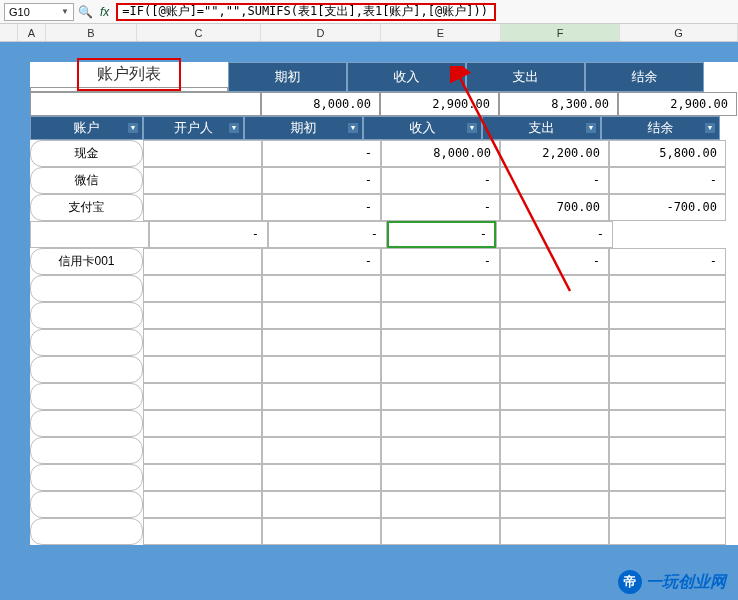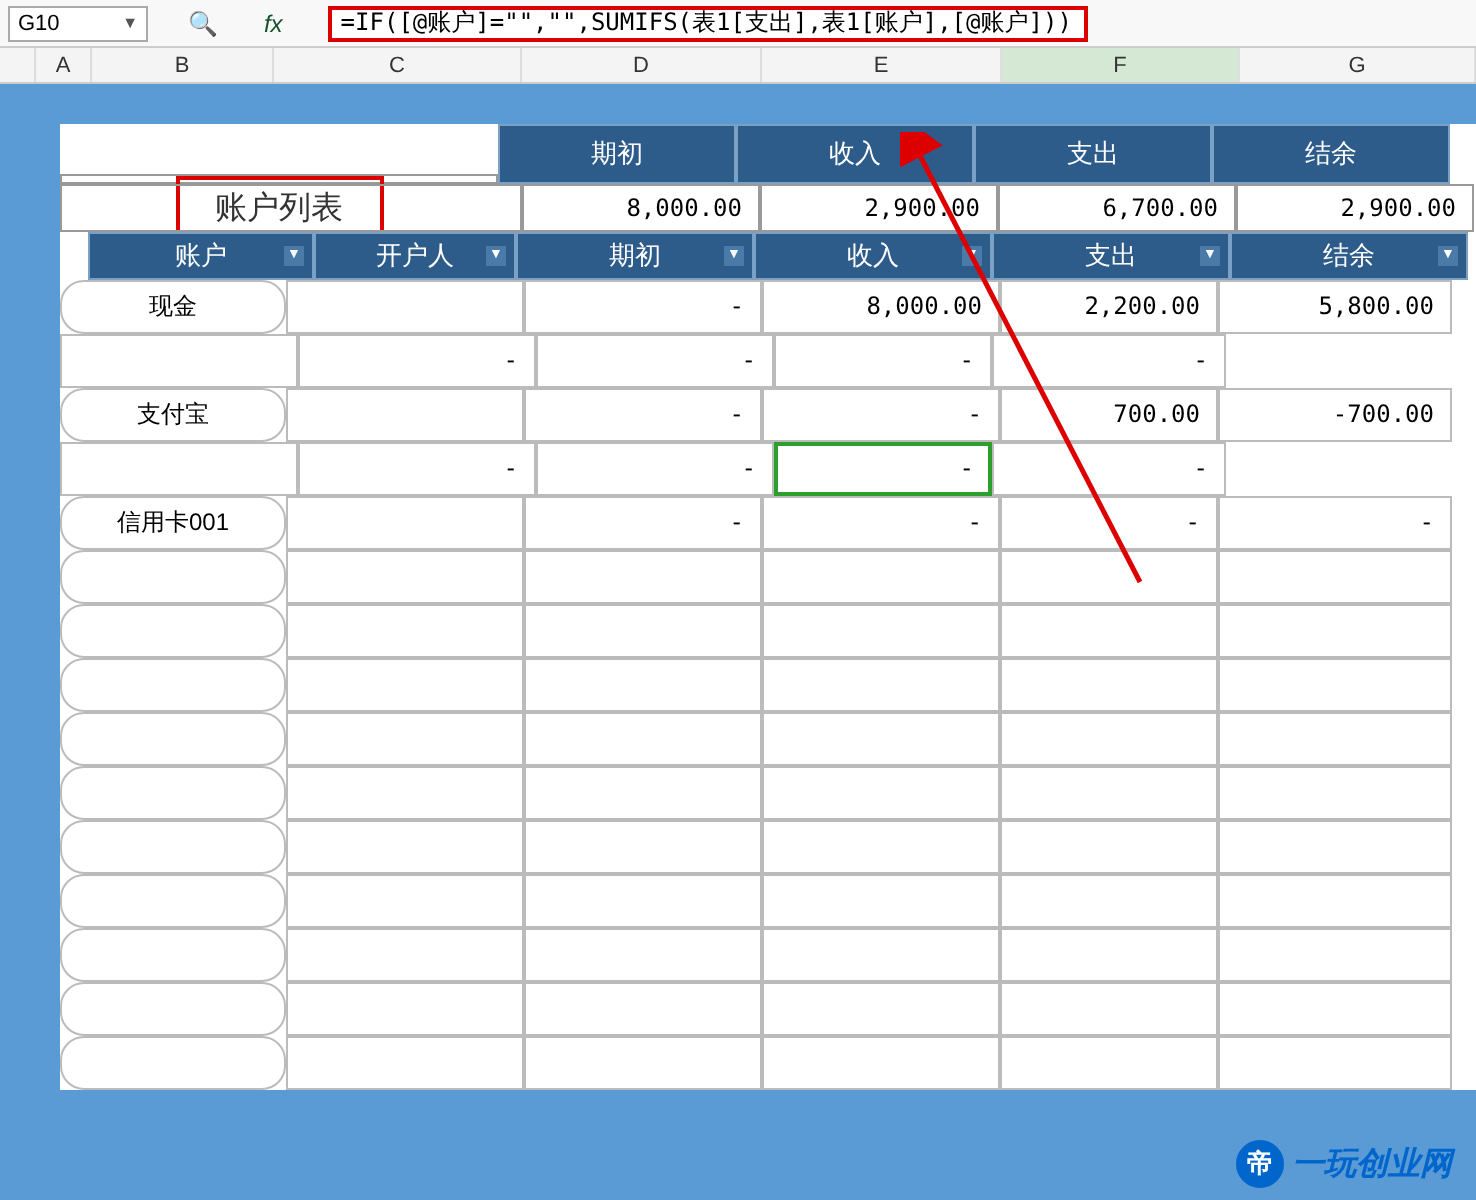--- a/index.html
+++ b/index.html
@@ -1,18 +1,18 @@
 <!DOCTYPE html>
 <html><head>
 <meta charset="utf-8">
 <style>
   * { box-sizing: border-box; margin: 0; padding: 0; }
   body { font-family: "Microsoft YaHei", SimSun, Arial, sans-serif; font-size: 12px; background: #fff; width: 738px; height: 600px; overflow: hidden; position: relative; }
   
-  .formula-bar { display: flex; align-items: center; height: 24px; border-bottom: 1px solid #ccc; background: #f8f8f8; padding: 0 4px; gap: 20px; }
+  .formula-bar { display: flex; align-items: center; height: 24px; border-bottom: 1px solid #ccc; background: #f8f8f8; padding: 0 4px; gap: 4px; }
   .name-box { width: 70px; height: 18px; border: 1px solid #aaa; background: #fff; padding: 0 4px; font-size: 11px; display: flex; align-items: center; justify-content: space-between; }
   .name-box .dd { font-size: 8px; color: #555; }
   .fx-label { font-style: italic; font-size: 12px; color: #14532d; padding: 0 3px; }
   .search-icon { font-size: 12px; color: #555; }
   .formula-input { flex: 1; height: 18px; border: 2px solid #d00; padding: 0 4px; font-family: SimSun, monospace; font-size: 12px; display: flex; align-items: center; background: #fff; max-width: 380px; }
   
   .col-headers { display: flex; height: 18px; background: #f4f4f4; border-bottom: 1px solid #ccc; }
   .col-h { border-right: 1px solid #ddd; text-align: center; font-size: 11px; line-height: 18px; color: #333; }
   .col-h.colA { width: 18px; }
   .col-h.colB { width: 28px; }
@@ -20,29 +20,29 @@
   .col-h.colD { width: 124px; }
   .col-h.colE { width: 120px; }
   .col-h.colF { width: 120px; }
   .col-h.colG { width: 119px; background: #d4e8d4; }
   .col-h.colH { width: 118px; }
   
   .sheet-area { position: relative; background: #5b9bd5; padding-top: 20px; height: 560px; }
   .inner { background: #fff; margin-left: 30px; }
   
   .title-row { display: flex; height: 30px; }
-  .title-box { width: 219px; border: 1px solid #999; display: flex; align-items: flex-start; justify-content: center; margin-top: 25px; }
+  .title-box { width: 198px; border: 1px solid #999; display: flex; align-items: flex-end; justify-content: center; margin-top: 25px; }
   .title-box .hl { border: 2px solid #d00; padding: 4px 18px; font-size: 16px; font-weight: 500; color: #333; }
   .hdr-cell { width: 119px; background: #2e5c8a; color: #fff; border: 1px solid #7aa0c4; text-align: center; line-height: 28px; font-size: 13px; }
   
   .sum-row { display: flex; height: 24px; }
   .sum-row .sp { width: 231px; border: 1px solid #999; }
   .sum-cell { width: 119px; border: 1px solid #999; text-align: right; padding-right: 8px; line-height: 22px; font-family: monospace; font-size: 12px; }
   
-  .tbl-hdr { display: flex; height: 24px; padding-left: 14px; }
+  .tbl-hdr { display: flex; height: 24px; }
   .th { background: #2e5c8a; color: #fff; border: 1px solid #7aa0c4; display: flex; align-items: center; justify-content: center; position: relative; font-size: 13px; }
   .th .dd { position: absolute; right: 3px; width: 12px; height: 12px; background: #4a7ba8; border: 1px solid #2e5c8a; font-size: 7px; line-height: 10px; text-align: center; color: #fff; }
   .th.c1 { width: 113px; }
   .th.c2 { width: 101px; }
   .th.c3 { width: 119px; }
   .th.c4 { width: 119px; }
   .th.c5 { width: 119px; }
   .th.c6 { width: 119px; }
   
   .data-row { display: flex; height: 27px; }
@@ -97,21 +97,21 @@
       <div class="hdr-cell">期初</div>
       <div class="hdr-cell">收入</div>
       <div class="hdr-cell">支出</div>
       <div class="hdr-cell">结余</div>
     </div>
 
     <div class="sum-row">
       <div class="sp"></div>
       <div class="sum-cell">8,000.00</div>
       <div class="sum-cell">2,900.00</div>
-      <div class="sum-cell">6,700.00</div>
+      <div class="sum-cell">8,300.00</div>
       <div class="sum-cell">2,900.00</div>
     </div>
 
     <div class="tbl-hdr">
       <div class="th c1">
           <span>账户</span>
           <span class="dd">▼</span>
         </div>
       <div class="th c2">
           <span>开户人</span>
@@ -138,20 +138,21 @@
     <div id="rows">
         <div class="data-row">
           <div class="td c1">现金</div>
           <div class="td c2"></div>
           <div class="td c3 num">-</div>
           <div class="td c4 num">8,000.00</div>
           <div class="td c5 num">2,200.00</div>
           <div class="td c6 num">5,800.00</div>
         </div>
         <div class="data-row">
+          <div class="td c1">微信</div>
           <div class="td c2"></div>
           <div class="td c3 num">-</div>
           <div class="td c4 num">-</div>
           <div class="td c5 num">-</div>
           <div class="td c6 num">-</div>
         </div>
         <div class="data-row">
           <div class="td c1">支付宝</div>
           <div class="td c2"></div>
           <div class="td c3 num">-</div>

